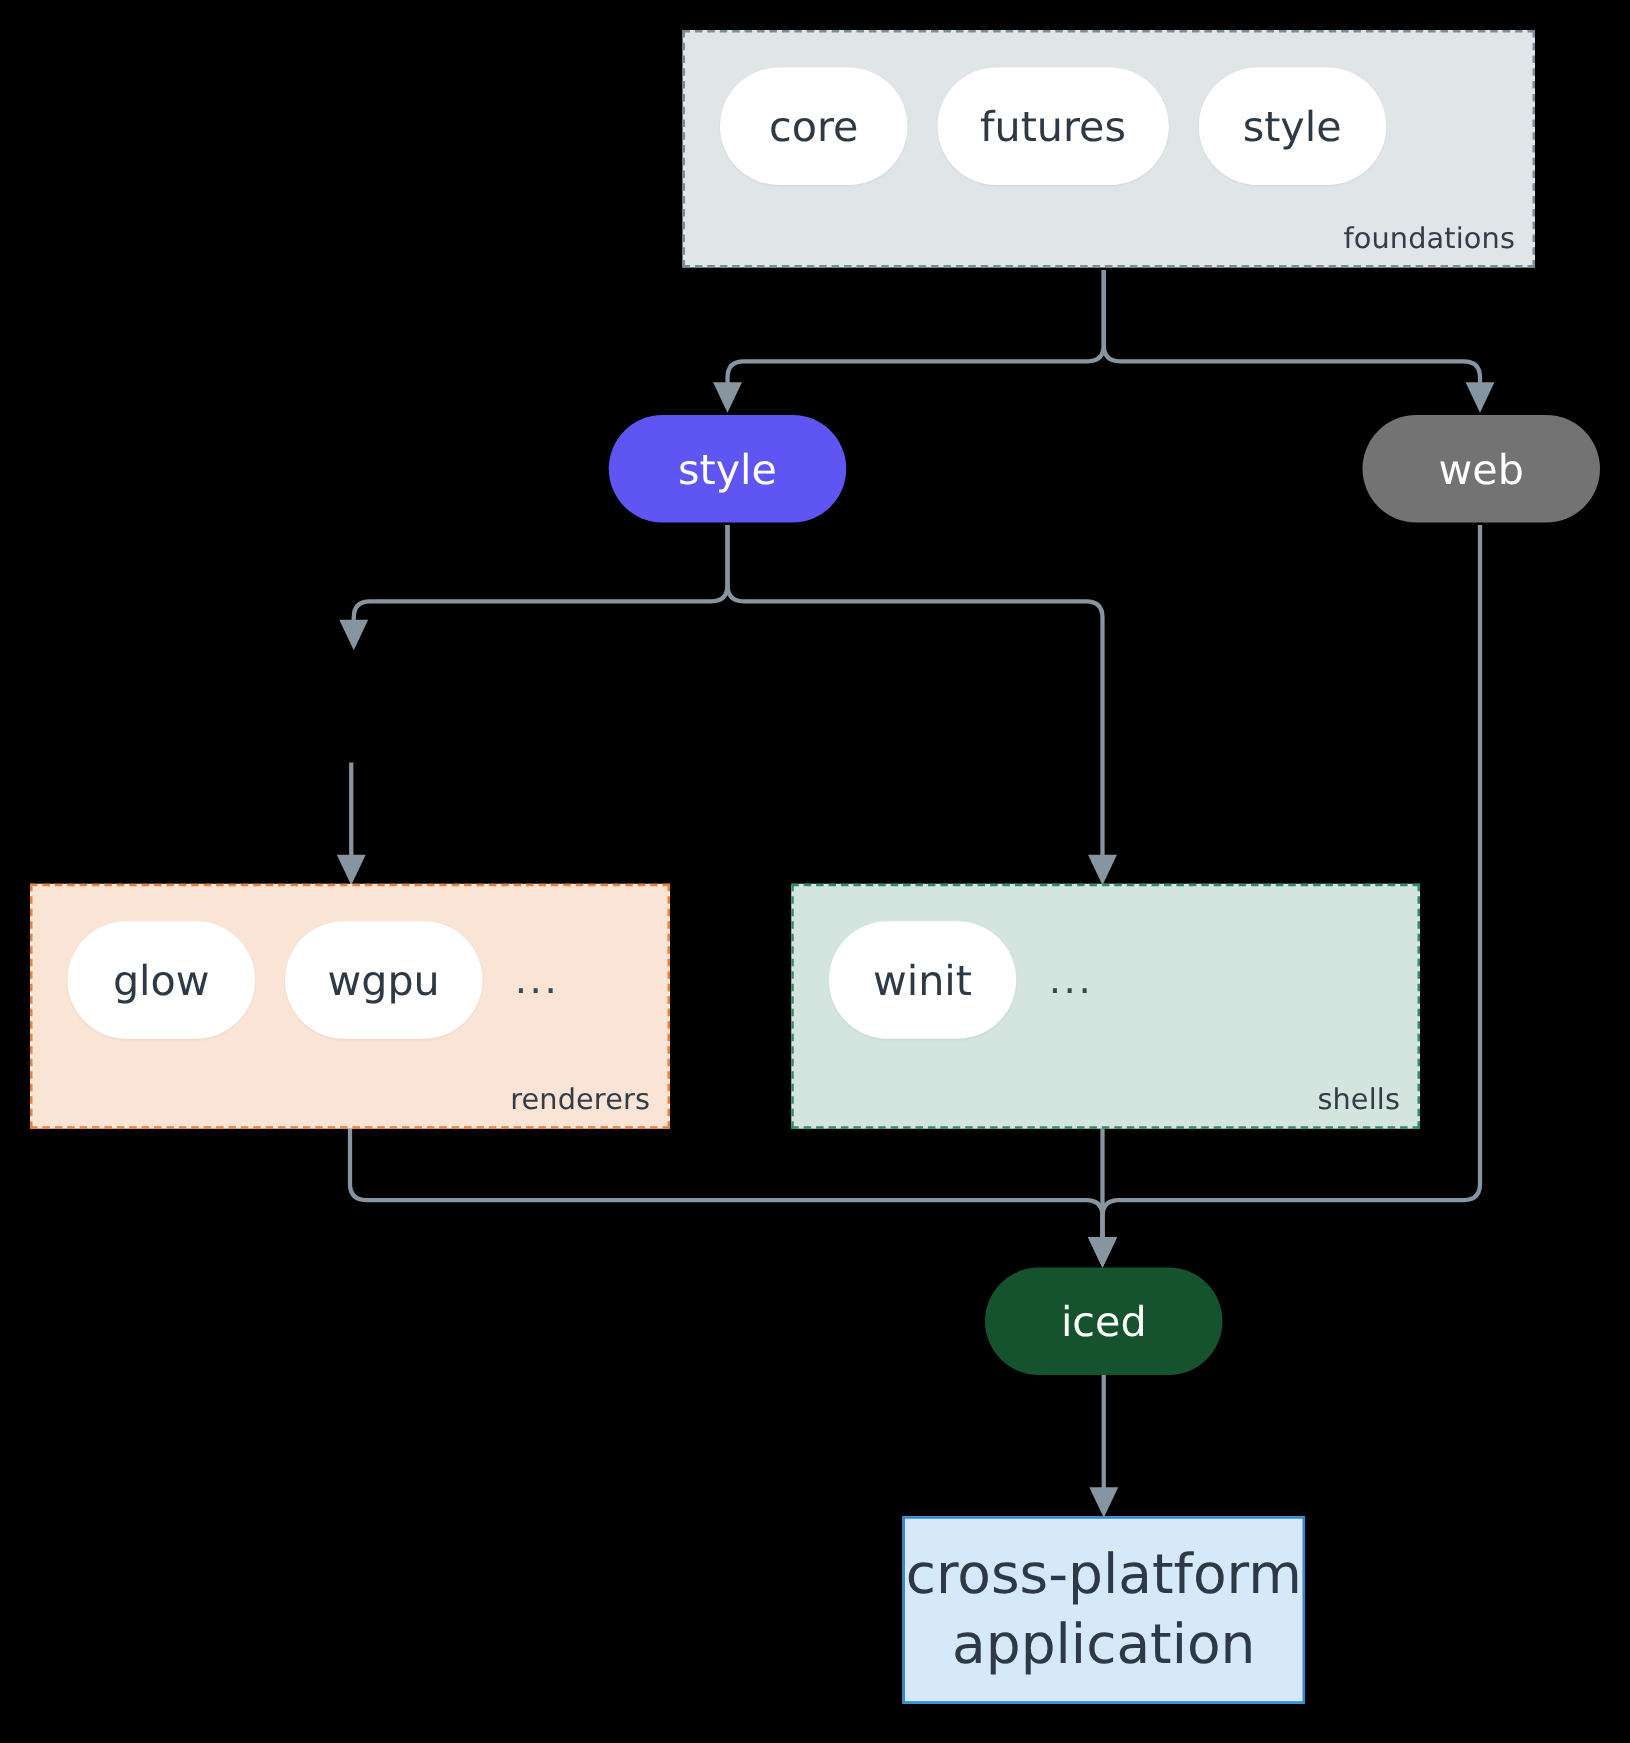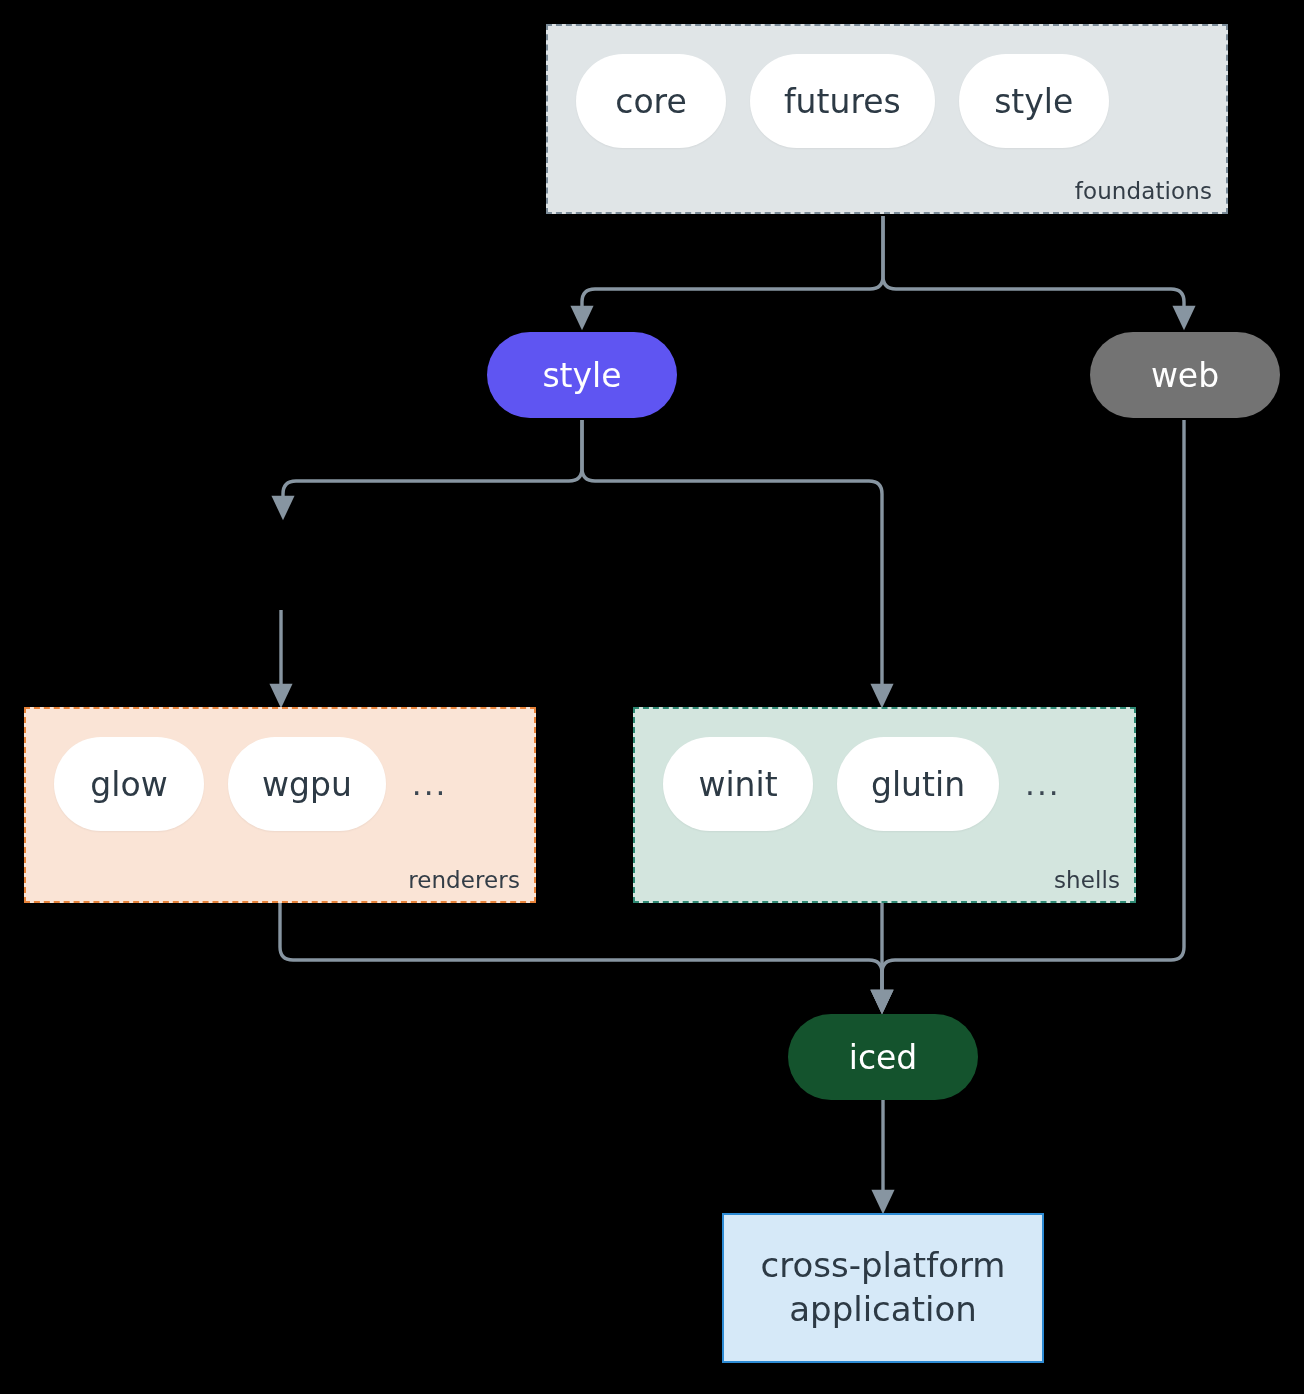--- a/index.html
+++ b/index.html
@@ -147,21 +147,21 @@
     top: 1213px;
     width: 322px;
     height: 150px;
     background: #d6e9f8;
     border: 2px solid #2d8bd4;
     box-sizing: border-box;
     display: flex;
     flex-direction: column;
     align-items: center;
     justify-content: center;
-    font-size: 34px;
+    font-size: 44px;
     color: #2d3a45;
     line-height: 1.28;
     text-align: center;
   }
 </style>
 </head>
 <body>
 
 <div id="stage">
 
@@ -206,21 +206,20 @@
       <div class="chip">glow</div>
       <div class="chip">wgpu</div>
       <div class="ellipsis">...</div>
     </div>
     <div class="group-label">renderers</div>
   </div>
 
   <div class="group" id="group-shells">
     <div class="chips">
       <div class="chip">winit</div>
-      <div class="chip">glutin</div>
       <div class="ellipsis">...</div>
     </div>
     <div class="group-label">shells</div>
   </div>
 
   <div class="pill" id="node-native">style</div>
   <div class="pill" id="node-web">web</div>
   <div class="pill" id="node-iced">iced</div>
 
   <div id="node-application">

